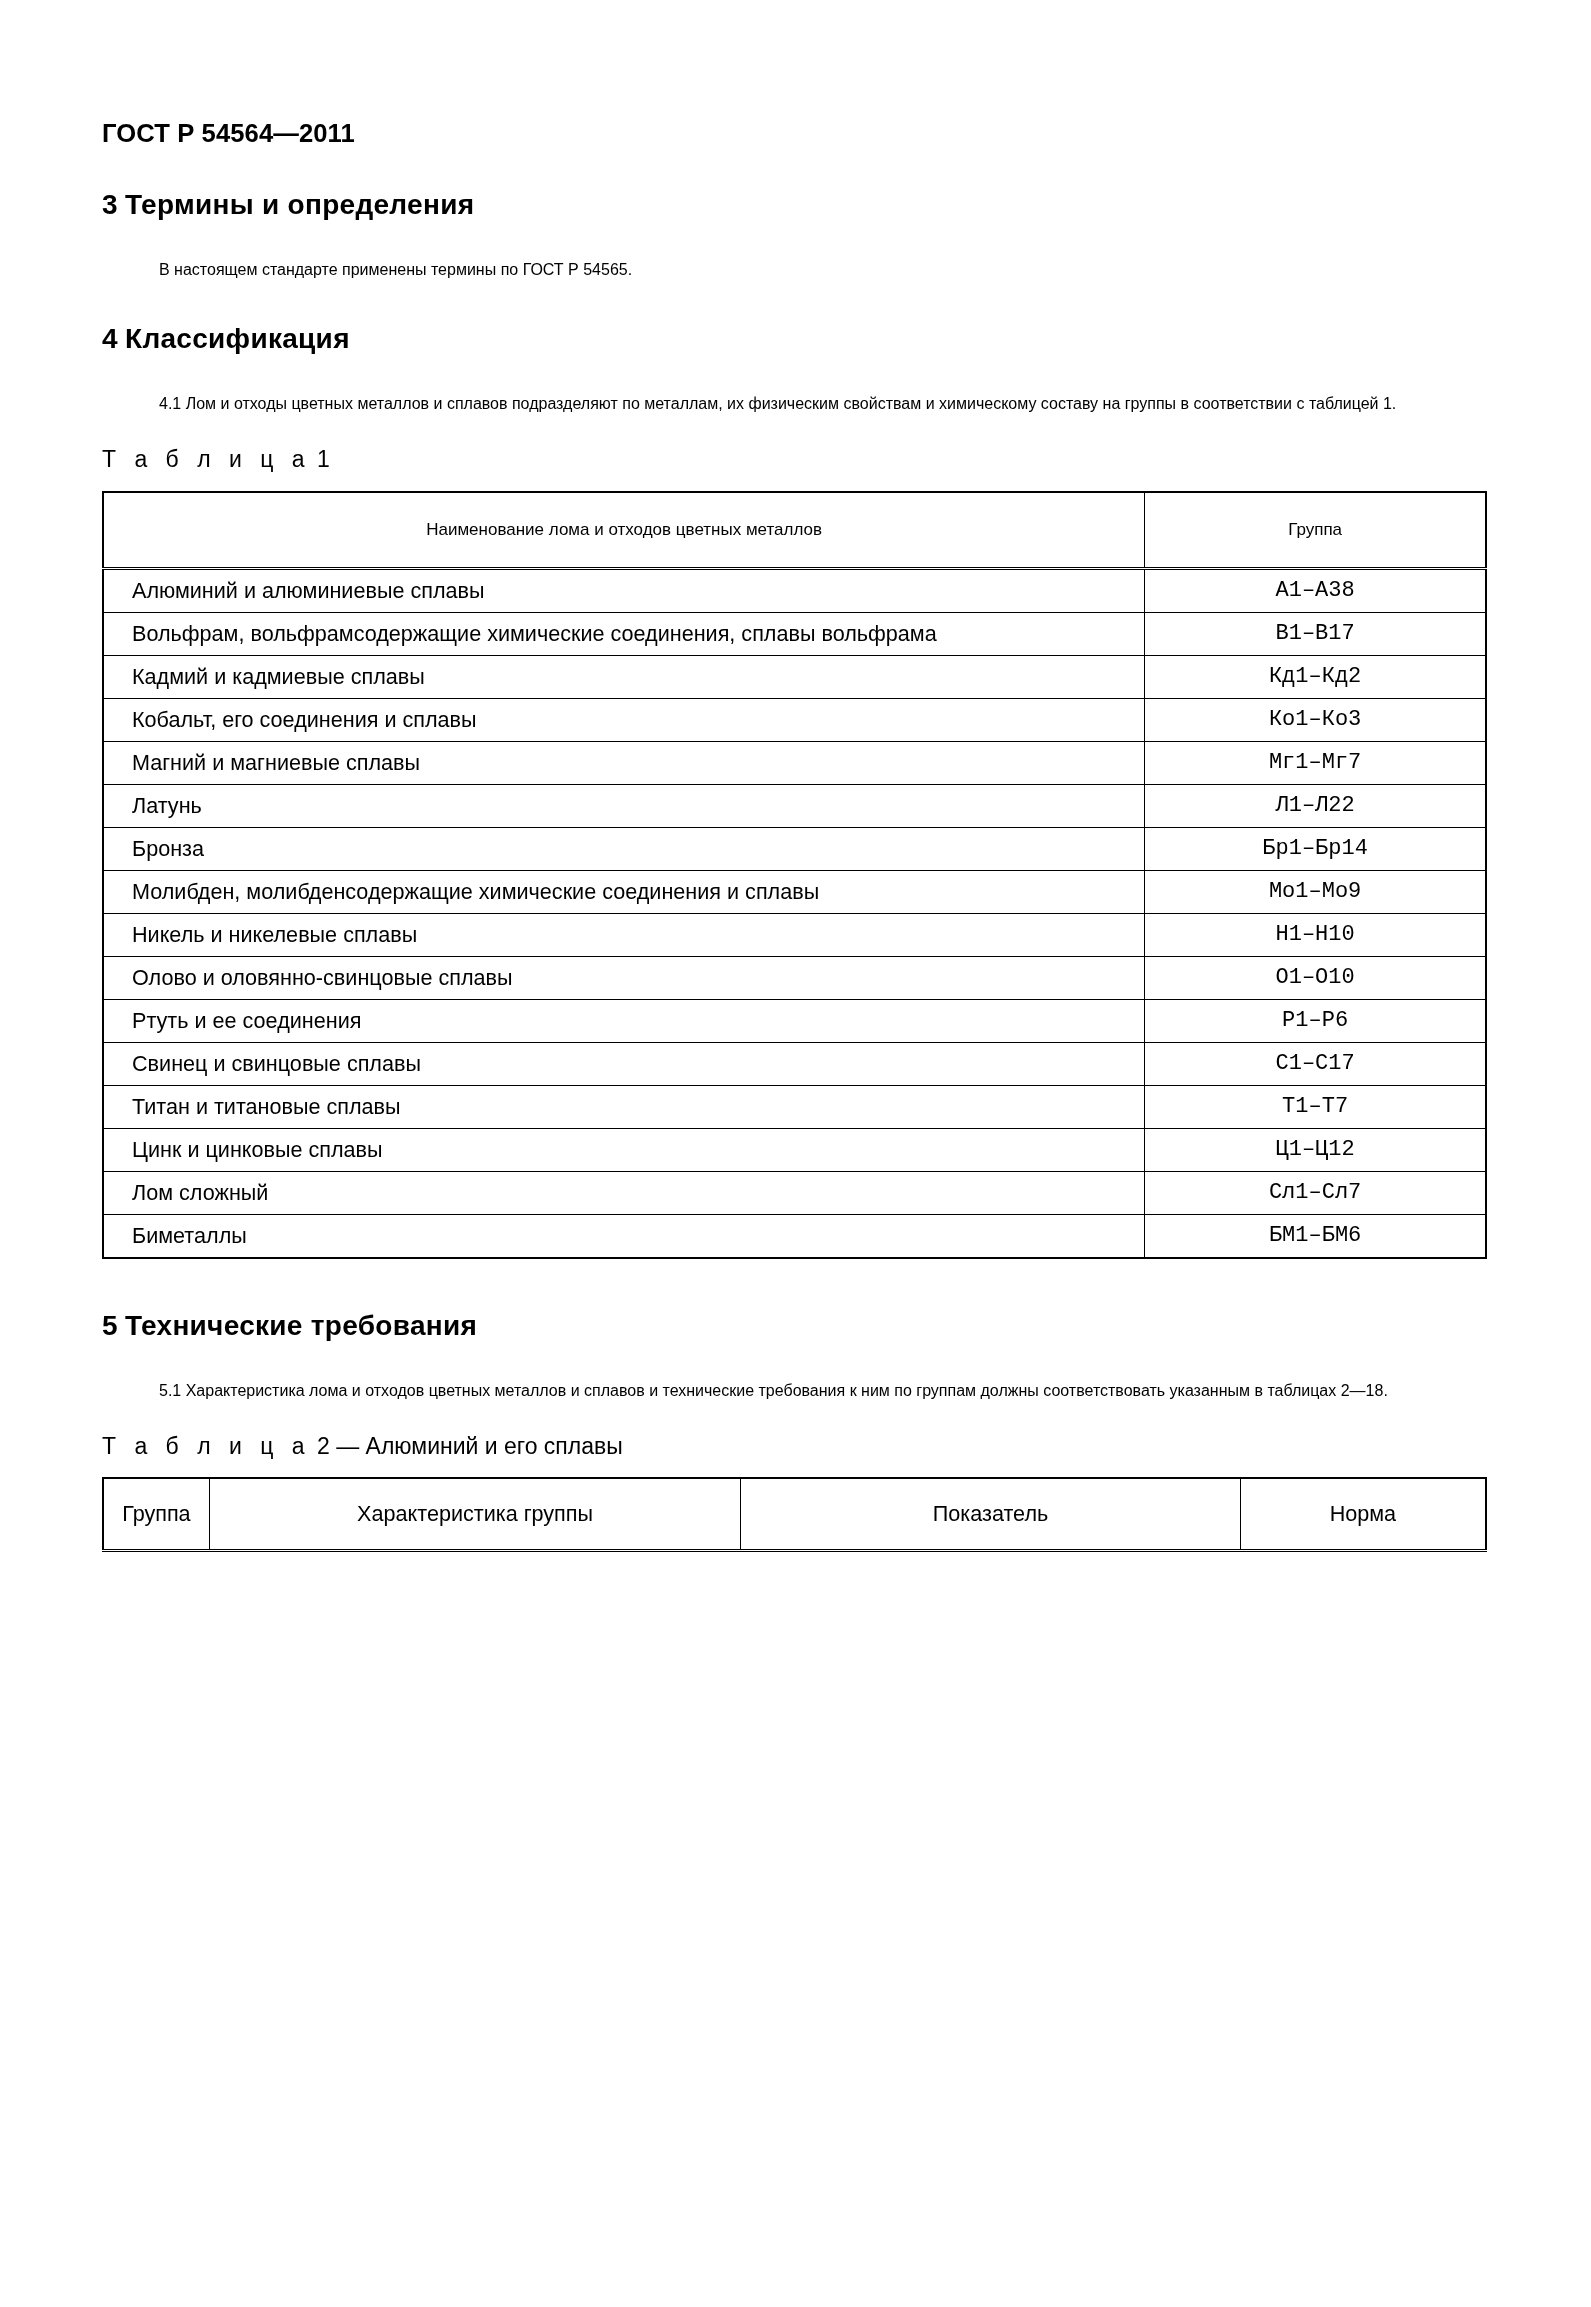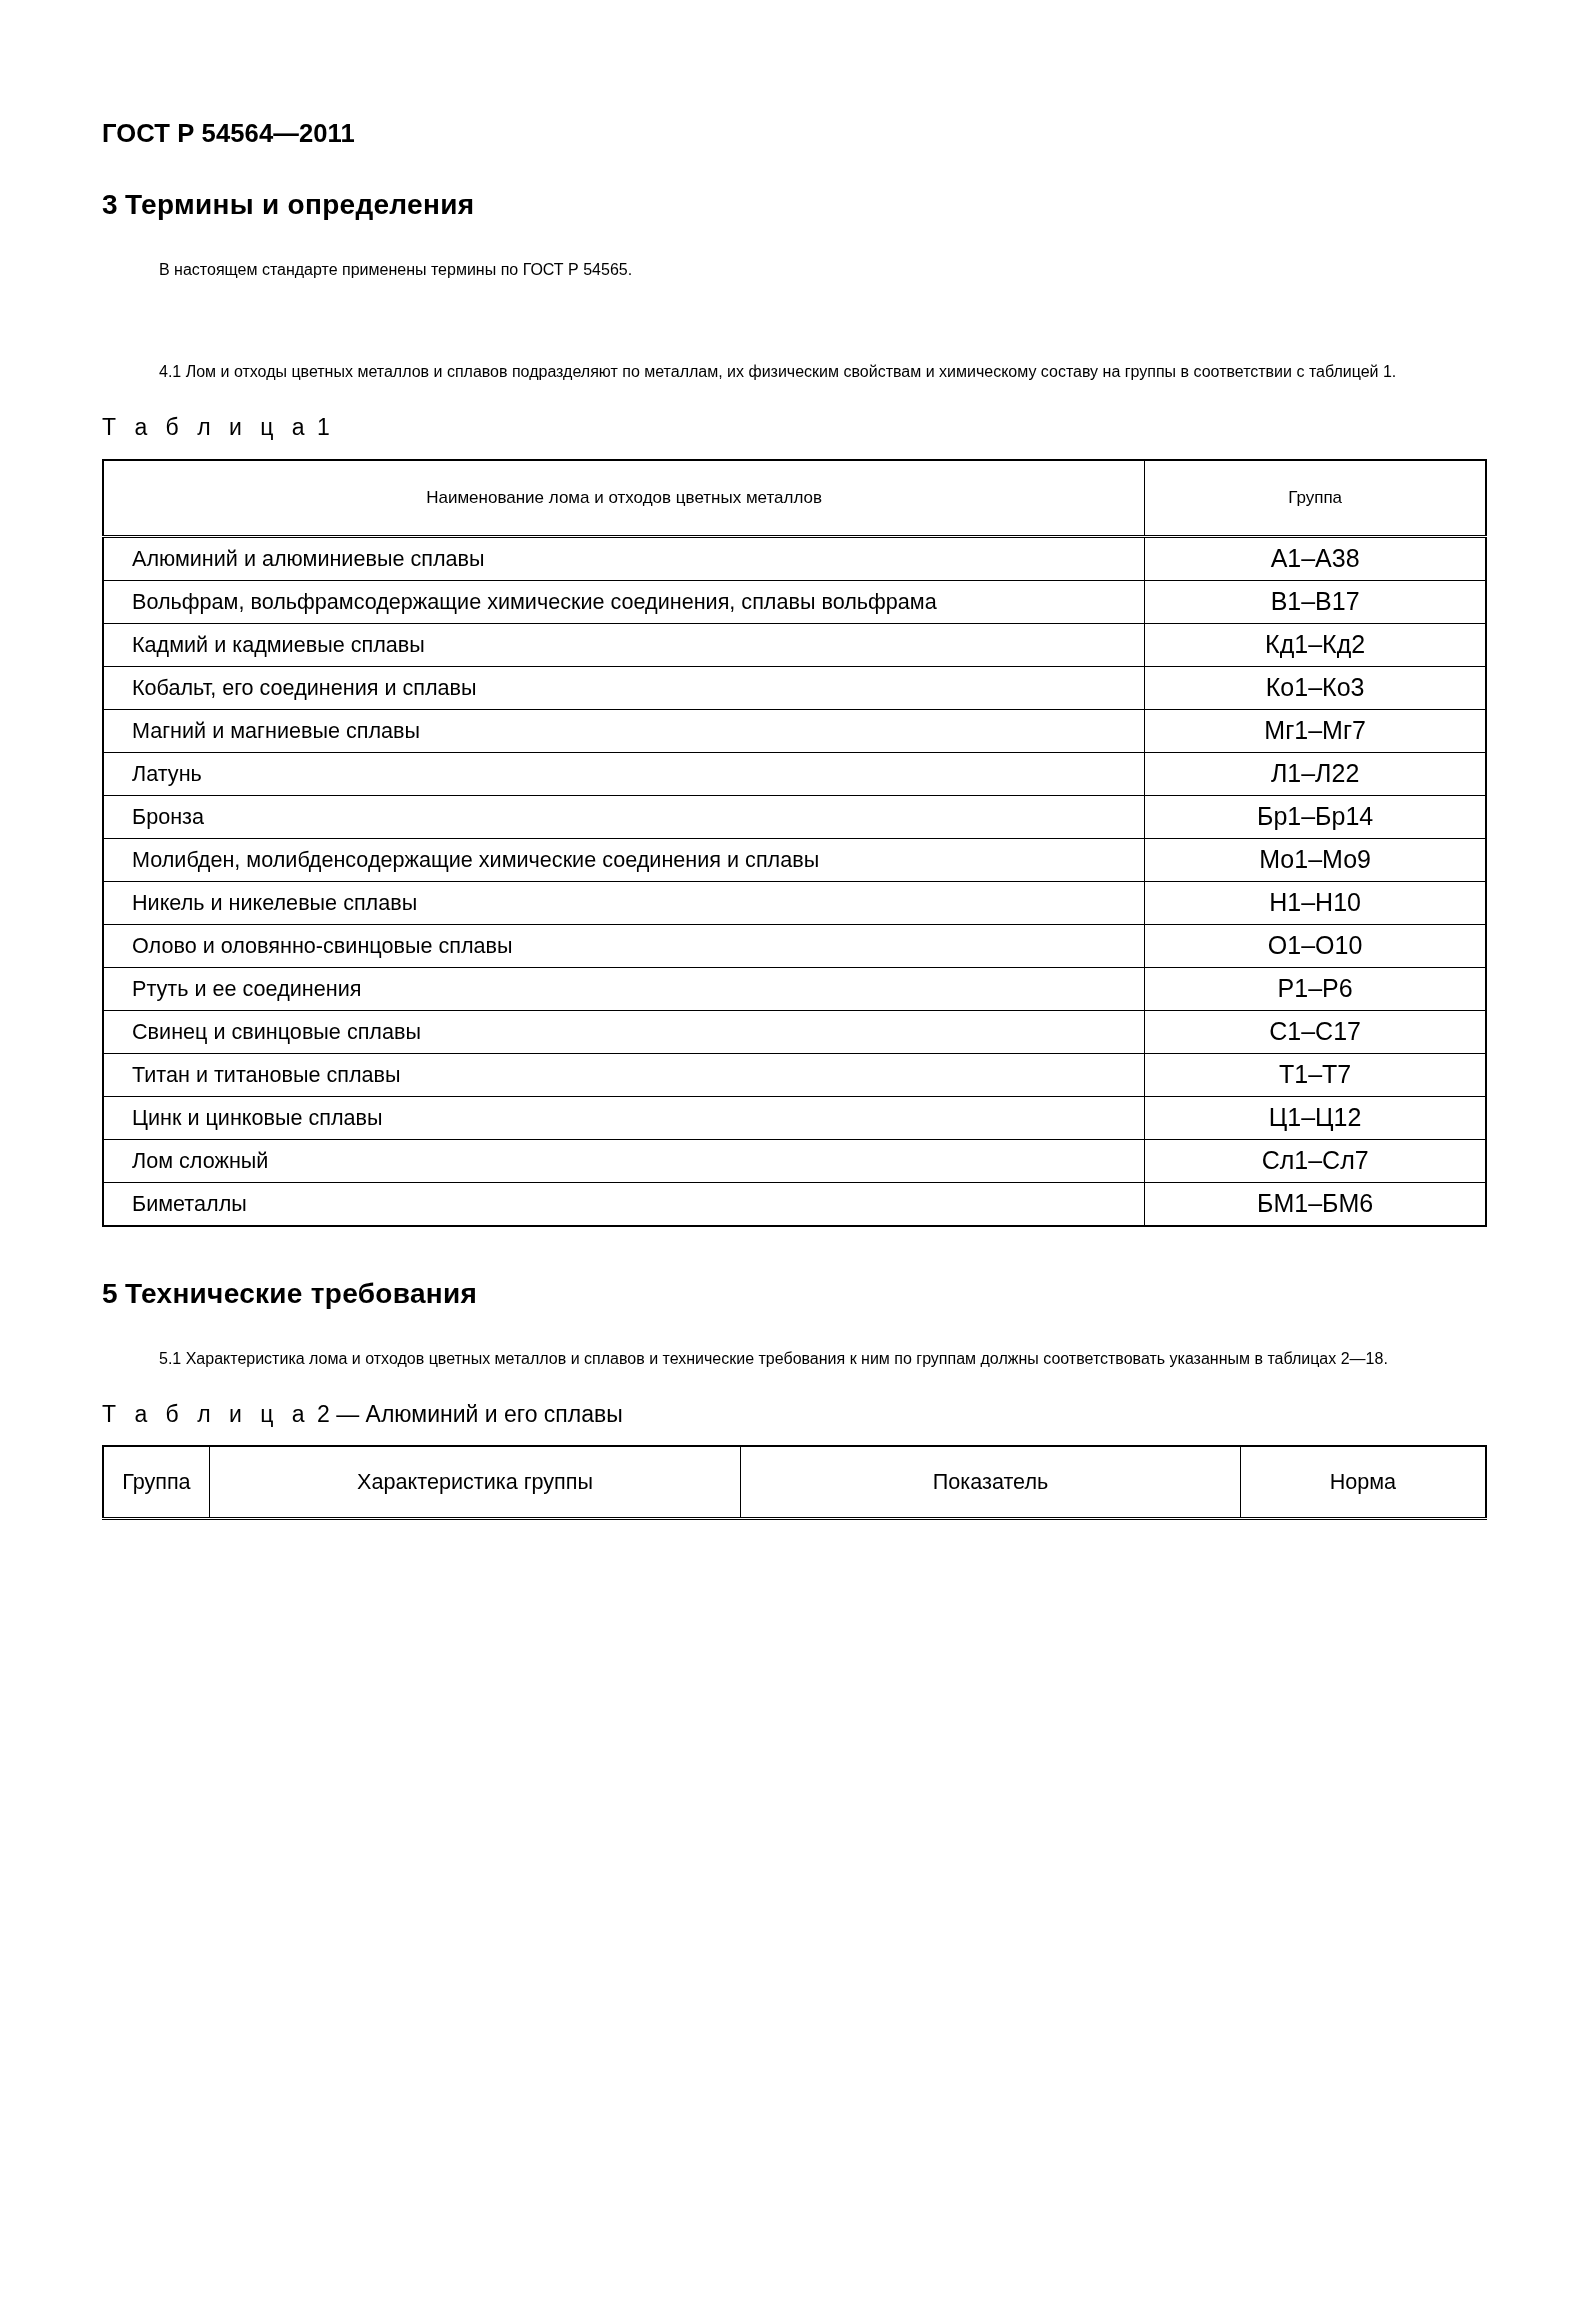--- a/index.html
+++ b/index.html
@@ -109,21 +109,22 @@
   #table1 tbody td {
     height: 42px;
   }
   #table1 tbody td.name {
     text-align: left;
     padding-left: 28px;
     font-size: 21.6px;
   }
   #table1 tbody td.grp {
     text-align: center;
-    font-size: 25px;
+    font-size: 22px;
+    font-family: Liberation Mono, monospace;
   }
 
   
   #table2 col.g { width: 106px; }
   #table2 col.ch { width: 530px; }
   #table2 col.ind { width: 498px; }
   #table2 col.nrm { width: 245px; }
 
   #table2 thead td {
     height: 70px;
@@ -150,20 +151,23 @@
   <div class="content">
 
     <h2 class="section-title">
       <span class="sec-num">3</span><span>Термины и определения</span>
     </h2>
     <div class="gap-56"></div>
     <p class="body-text indent">В настоящем стандарте применены термины по ГОСТ Р 54565.</p>
 
     <div class="gap-64"></div>
 
+    <h2 class="section-title">
+      <span class="sec-num">4</span><span>Классификация</span>
+    </h2>
     <div class="gap-56"></div>
     <p class="body-text indent">4.1 Лом и отходы цветных металлов и сплавов подразделяют по металлам, их физическим  свойствам и химическому составу на группы в соответствии с таблицей 1.</p>
 
     <div class="gap-48"></div>
 
     <p class="caption">
       <span class="sp">Т а б л и ц а</span>
       <span>1</span>
     </p>
 

